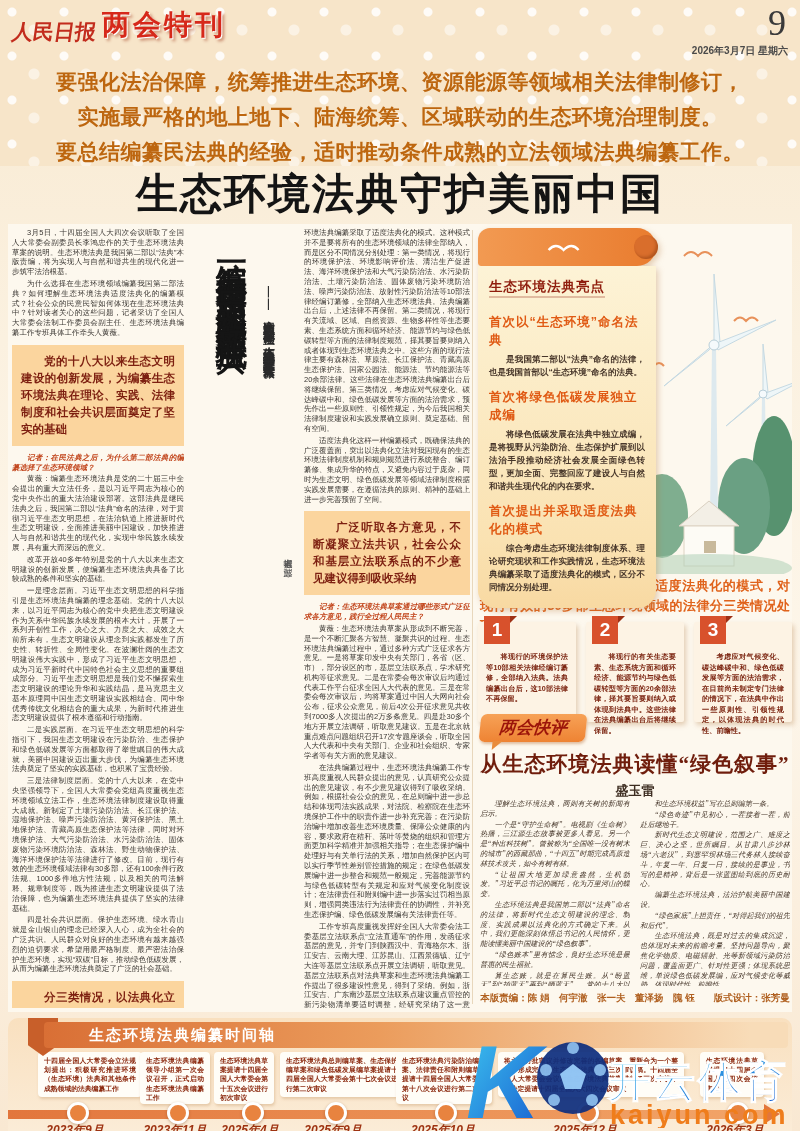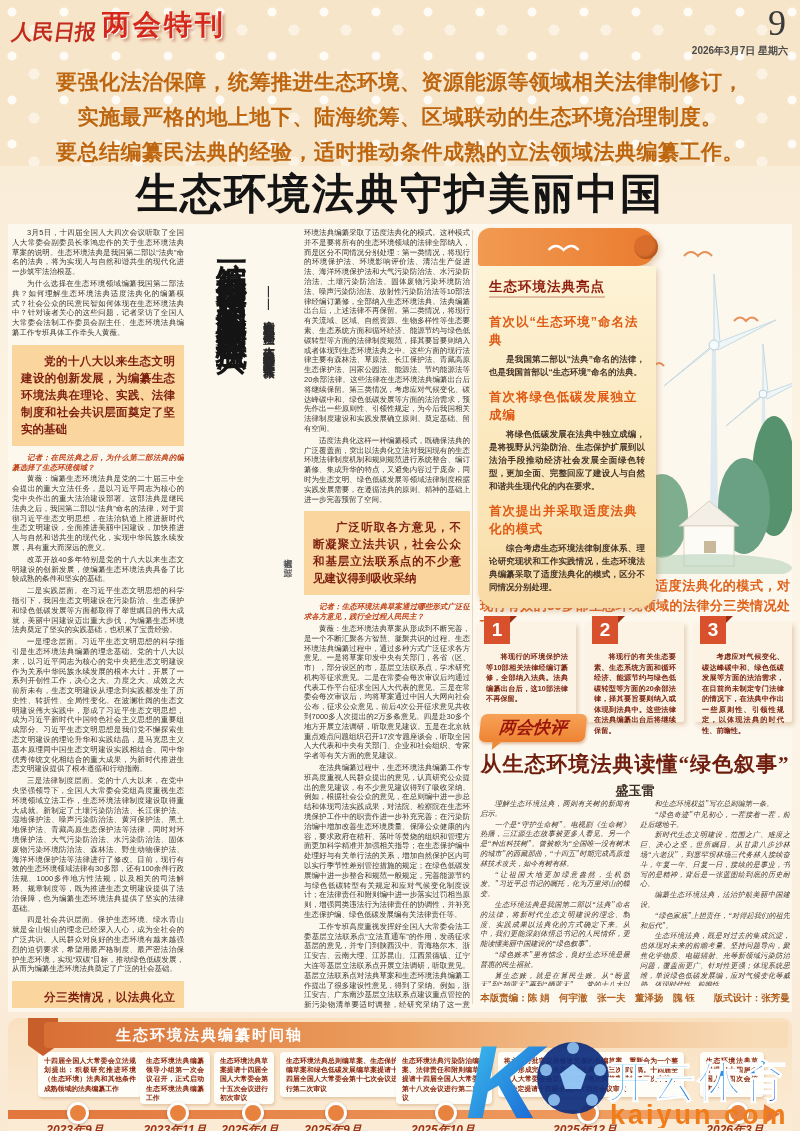--- a/index.html
+++ b/index.html
@@ -85,21 +85,21 @@
   .ccol p{text-indent:2em;text-align:justify;margin:0 0 1px;}
   .credits{position:absolute;left:0;top:768px;width:314px;text-align:center;
     font-size:9.5px;font-weight:bold;color:#b06020;}
   
   .tl{position:absolute;left:8px;top:1018px;width:784px;height:113px;
     background:linear-gradient(180deg,#f9e0bf 0%,#fbecd7 100%);border-radius:10px 10px 0 0;}
   .tl-tab{position:absolute;left:20px;top:0;width:30px;height:38px;background:#c85f2a;
     clip-path:polygon(0 0,100% 0,100% 72%,50% 100%,0 72%);z-index:1;}
   .tl-hd{position:absolute;left:36px;top:4px;width:744px;height:26px;z-index:2;
     background:linear-gradient(90deg,#d96f35 0%,#eb9c5c 45%,#f8dcb8 95%);border-radius:4px;
-    color:#fff;font-size:15px;font-weight:900;letter-spacing:2px;line-height:26px;padding-left:72px;
+    color:#fff;font-size:15px;font-weight:900;letter-spacing:2px;line-height:26px;padding-left:45px;
     box-sizing:border-box;}
   .tl-card{position:absolute;top:34px;background:#fffdf7;border-radius:4px;
     box-shadow:1px 2px 3px rgba(190,140,90,.35);padding:4px 6px;box-sizing:border-box;
     font-size:6.8px;font-weight:bold;color:#8c2a10;line-height:9.2px;text-align:justify;max-height:52px;overflow:hidden;}
   .tl-track{position:absolute;left:0;top:92px;width:756px;height:9px;
     background:linear-gradient(90deg,#e2763c,#f2a569);}
   .tl-track::after{content:"";position:absolute;left:756px;top:-6px;
     border-left:16px solid #e2763c;border-top:10px solid transparent;border-bottom:10px solid transparent;}
   .tl-dot{position:absolute;top:84px;width:16px;height:16px;border-radius:50%;background:#e8833f;
     border:3px solid #fff;box-shadow:0 1px 3px rgba(120,60,20,.4);z-index:2;}
@@ -123,28 +123,28 @@
       <div>实施最严格的地上地下、陆海统筹、区域联动的生态环境治理制度。</div>
       <div>要总结编纂民法典的经验，适时推动条件成熟的立法领域法典编纂工作。</div>
     </div>
   </div>
 
   <div class="headline">生态环境法典守护美丽中国</div>
 
   <div class="content">
 
     <div class="colL">
-      <p class="para">3月5日，十四届全国人大四次会议听取了全国人大常委会副委员长李鸿忠作的关于生态环境法典草案的说明。生态环境法典是我国第二部以“法典”命名的法典，将为实现人与自然和谐共生的现代化进一步筑牢法治根基。</p>
+      <p class="para">3月5日，十四届全国人大四次会议听取了全国人大常委会副委员长李鸿忠作的关于生态环境法典草案的说明。生态环境法典是我国第二部以“法典”本版责编，将为实现人与自然和谐共生的现代化进一步筑牢法治根基。</p>
       <p class="para">为什么选择在生态环境领域编纂我国第二部法典？如何理解生态环境法典适度法典化的编纂模式？社会公众的民意民智如何体现在生态环境法典中？针对读者关心的这些问题，记者采访了全国人大常委会法制工作委员会副主任、生态环境法典编纂工作专班具体工作牵头人黄薇。</p>
       <div class="hbox">党的十八大以来生态文明建设的创新发展，为编纂生态环境法典在理论、实践、法律制度和社会共识层面奠定了坚实的基础</div>
       <p class="qline">记者：在民法典之后，为什么第二部法典的编纂选择了生态环境领域？</p>
       <p class="para">黄薇：编纂生态环境法典是党的二十届三中全会提出的重大立法任务，是以习近平同志为核心的党中央作出的重大法治建设部署。这部法典是继民法典之后，我国第二部以“法典”命名的法律，对于贯彻习近平生态文明思想，在法治轨道上推进新时代生态文明建设，全面推进美丽中国建设，加快推进人与自然和谐共生的现代化，实现中华民族永续发展，具有重大而深远的意义。</p>
       <p class="para">改革开放40多年特别是党的十八大以来生态文明建设的创新发展，使编纂生态环境法典具备了比较成熟的条件和坚实的基础。</p>
+      <p class="para">一是理念层面。习近平生态文明思想的科学指引是生态环境法典编纂的理念基础。党的十八大以来，以习近平同志为核心的党中央把生态文明建设作为关系中华民族永续发展的根本大计，开展了一系列开创性工作，决心之大、力度之大、成效之大前所未有，生态文明建设从理念到实践都发生了历史性、转折性、全局性变化。在波澜壮阔的生态文明建设伟大实践中，形成了习近平生态文明思想，成为习近平新时代中国特色社会主义思想的重要组成部分。习近平生态文明思想是我们党不懈探索生态文明建设的理论升华和实践结晶，是马克思主义基本原理同中国生态文明建设实践相结合、同中华优秀传统文化相结合的重大成果，为新时代推进生态文明建设提供了根本遵循和行动指南。</p>
       <p class="para">二是实践层面。在习近平生态文明思想的科学指引下，我国生态文明建设在污染防治、生态保护和绿色低碳发展等方面都取得了举世瞩目的伟大成就，美丽中国建设迈出重大步伐，为编纂生态环境法典奠定了坚实的实践基础，也积累了宝贵经验。</p>
-      <p class="para">一是理念层面。习近平生态文明思想的科学指引是生态环境法典编纂的理念基础。党的十八大以来，以习近平同志为核心的党中央把生态文明建设作为关系中华民族永续发展的根本大计，开展了一系列开创性工作，决心之大、力度之大、成效之大前所未有，生态文明建设从理念到实践都发生了历史性、转折性、全局性变化。在波澜壮阔的生态文明建设伟大实践中，形成了习近平生态文明思想，成为习近平新时代中国特色社会主义思想的重要组成部分。习近平生态文明思想是我们党不懈探索生态文明建设的理论升华和实践结晶，是马克思主义基本原理同中国生态文明建设实践相结合、同中华优秀传统文化相结合的重大成果，为新时代推进生态文明建设提供了根本遵循和行动指南。</p>
       <p class="para">三是法律制度层面。党的十八大以来，在党中央坚强领导下，全国人大常委会党组高度重视生态环境领域立法工作，生态环境法律制度建设取得重大成就。新制定了土壤污染防治法、长江保护法、湿地保护法、噪声污染防治法、黄河保护法、黑土地保护法、青藏高原生态保护法等法律，同时对环境保护法、大气污染防治法、水污染防治法、固体废物污染环境防治法、森林法、野生动物保护法、海洋环境保护法等法律进行了修改。目前，现行有效的生态环境领域法律有30多部，还有100余件行政法规、1000多件地方性法规，以及相关的司法解释、规章制度等，既为推进生态文明建设提供了法治保障，也为编纂生态环境法典提供了坚实的法律基础。</p>
       <p class="para">四是社会共识层面。保护生态环境、绿水青山就是金山银山的理念已经深入人心，成为全社会的广泛共识。人民群众对良好的生态环境有越来越强烈的迫切要求，希望用最严格制度、最严密法治保护生态环境，实现“双碳”目标，推动绿色低碳发展，从而为编纂生态环境法典奠定了广泛的社会基础。</p>
       <div class="hbox">分三类情况，以法典化立法方式对现有生态环境法律制度机制和规则规范进行系统整合、编订纂修、集成升华</div>
 
     </div>
 
     <div class="vblock">
       <div class="vtitle">编纂一部经得起历史和实践检验的生态环境法典</div>
       <div class="vsub">——访全国人大常委会法工委副主任、生态环境法典编纂工作专班具体工作牵头人黄薇</div>
       <div class="vby">本报记者　彭波</div>

